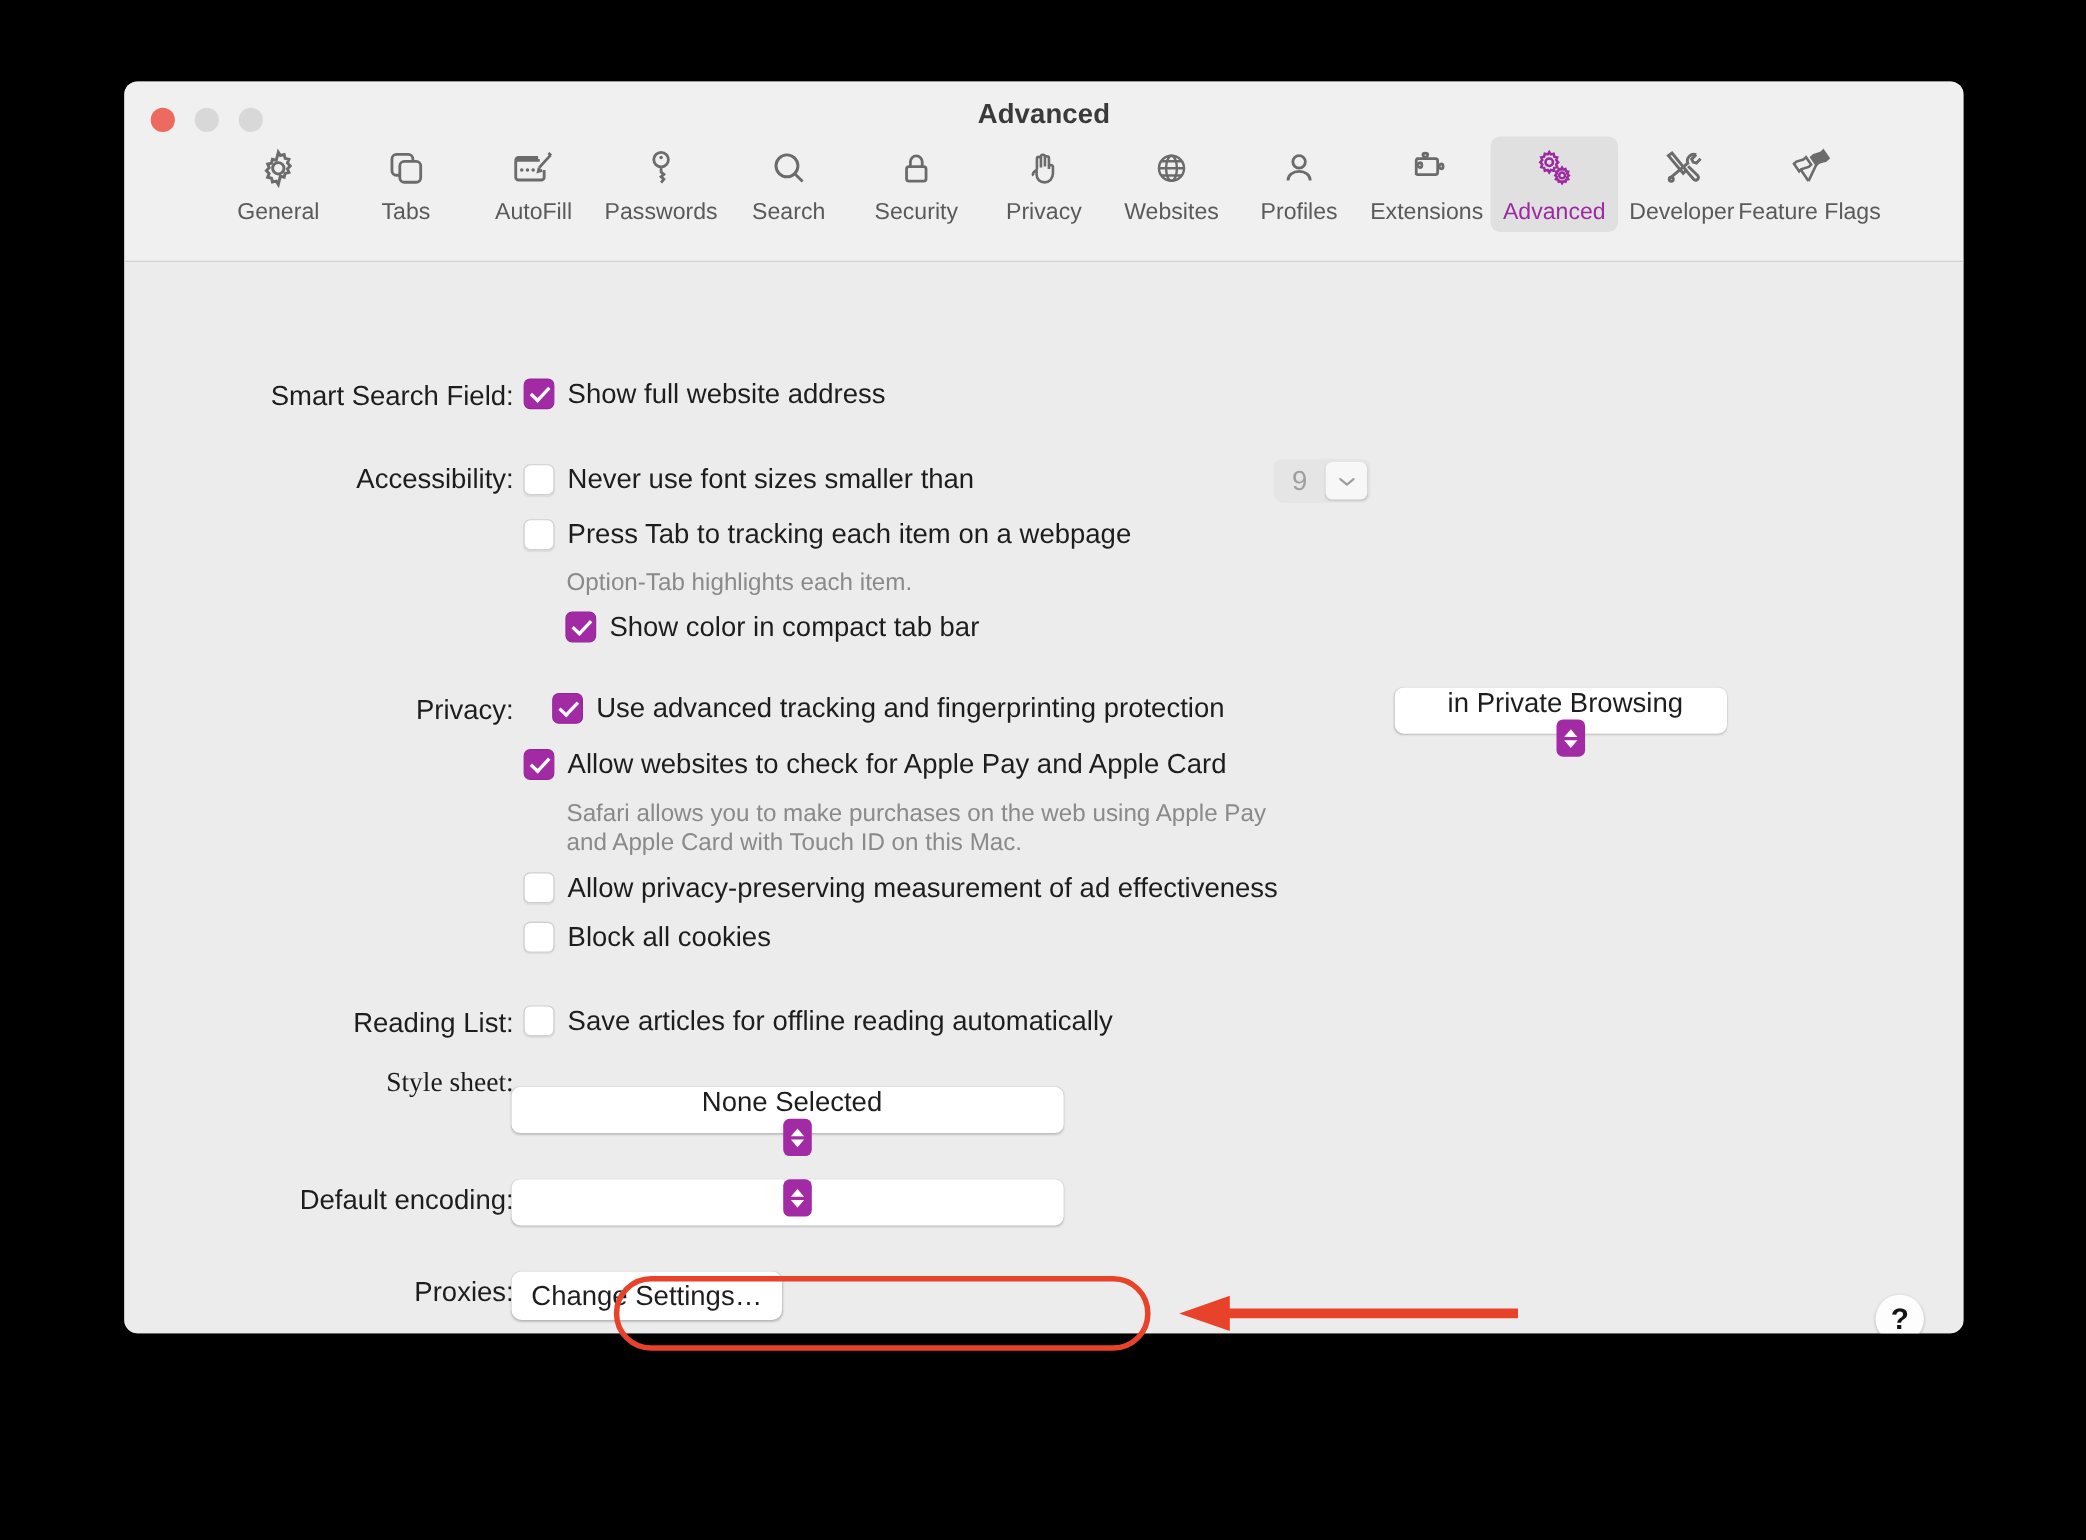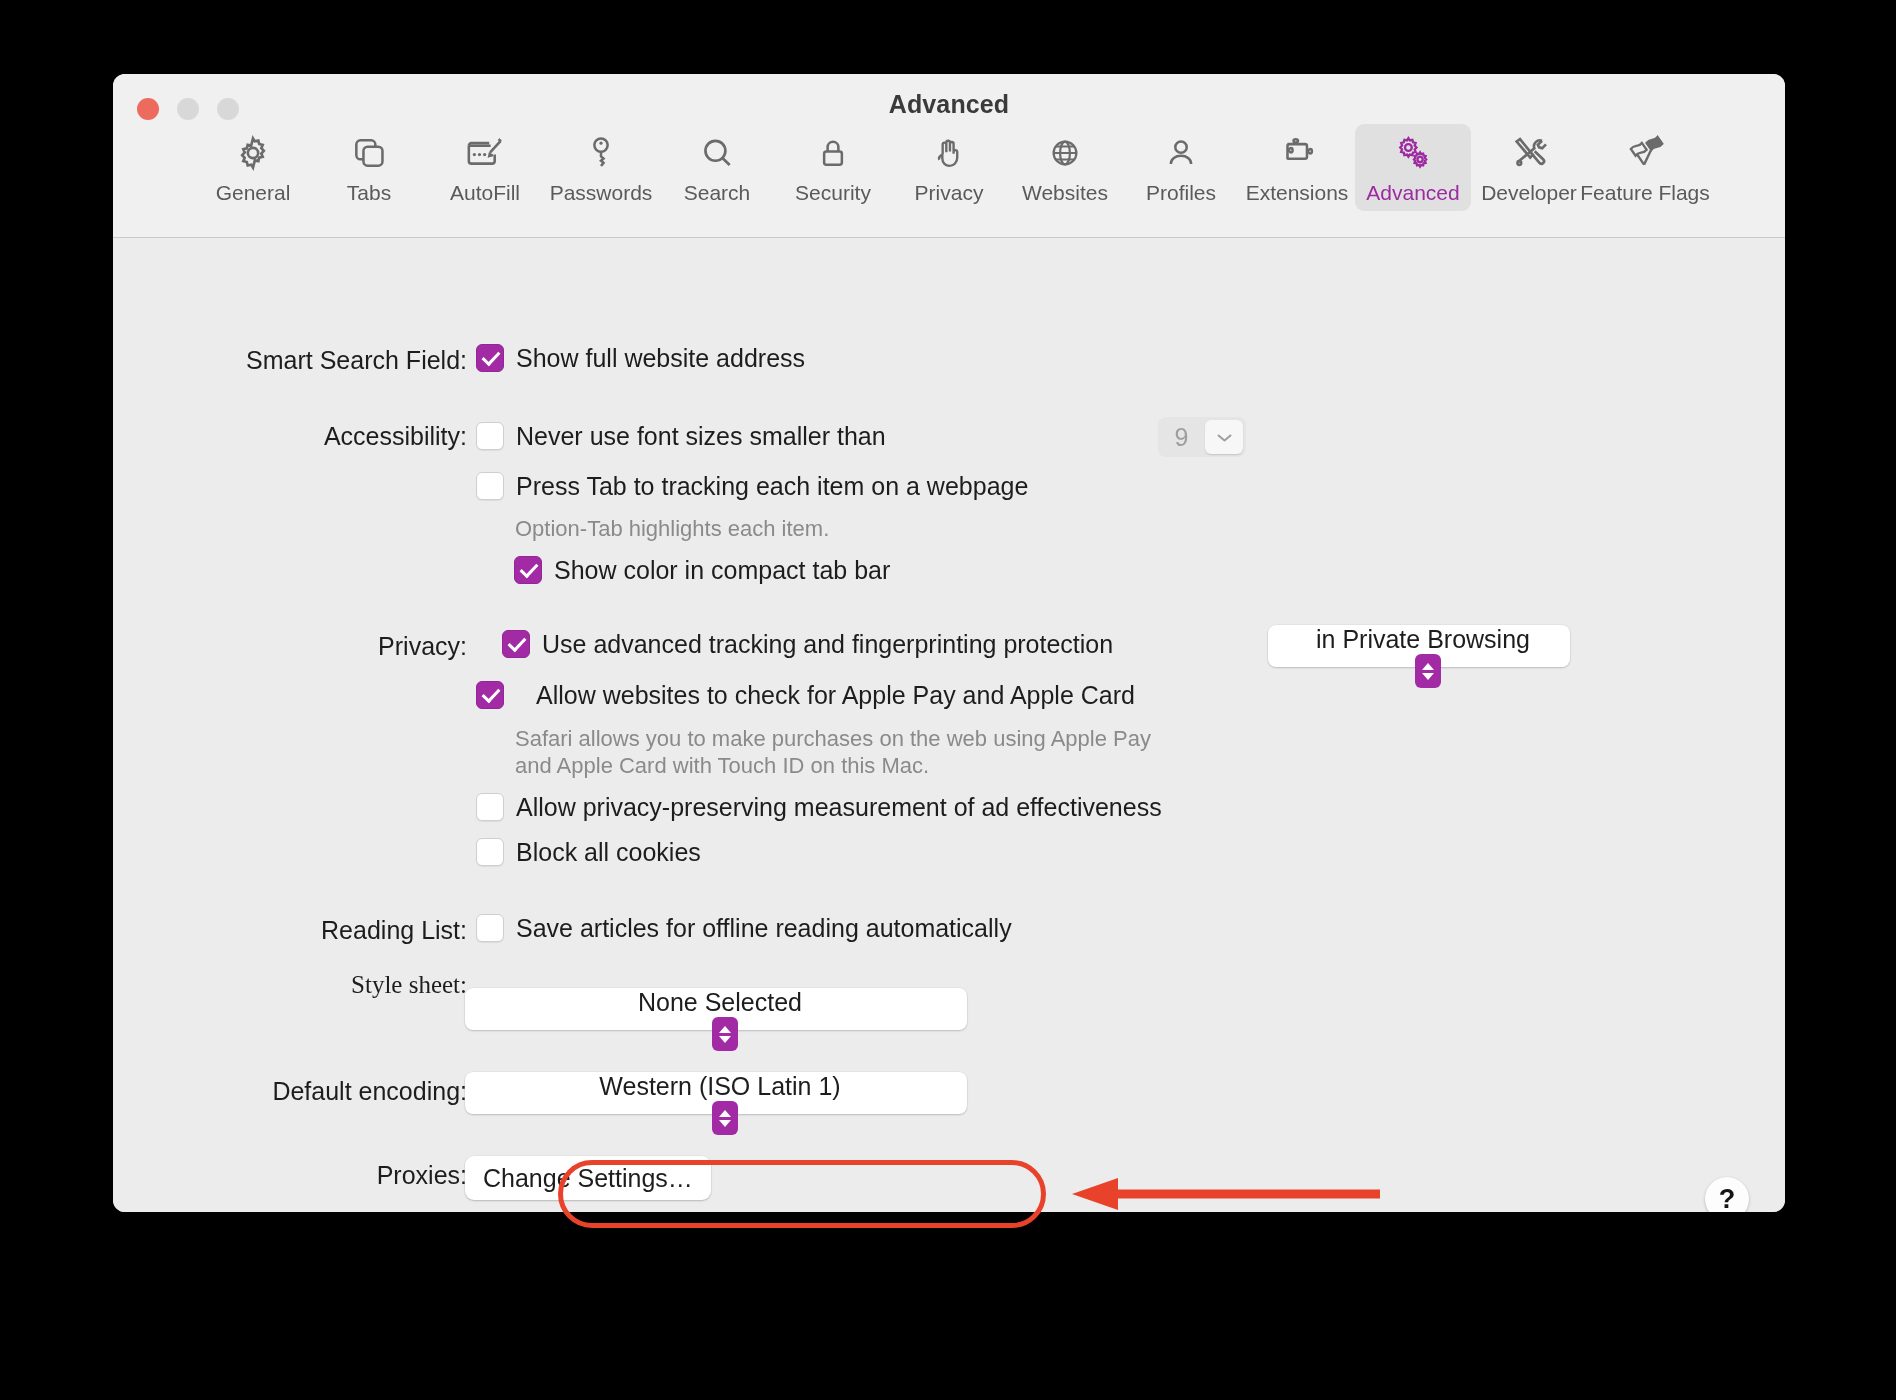--- a/index.html
+++ b/index.html
@@ -494,21 +494,21 @@
       <div class="cb-label">Use advanced tracking and fingerprinting protection</div>
     </div>
     <div class="popup" style="left:1155px; top:387px; width:302px;">
       <div class="ptext">in Private Browsing</div>
       <div class="stepper">
         <div class="chev up"></div>
           <div class="chev down"></div>
       </div>
     </div>
 
-    <div class="cb-row" style="left:363px; top:443px;gap:20px;">
+    <div class="cb-row" style="left:363px; top:443px;">
       <div class="cb on"></div>
       <div class="cb-label">Allow websites to check for Apple Pay and Apple Card</div>
     </div>
     <div class="hint" style="left:402px; top:487px;">Safari allows you to make purchases on the web using Apple Pay
 and Apple Card with Touch ID on this Mac.</div>
 
     <div class="cb-row" style="left:363px; top:555px;">
       <div class="cb off"></div>
       <div class="cb-label">Allow privacy-preserving measurement of ad effectiveness</div>
     </div>
@@ -527,21 +527,20 @@
     <div class="popup" style="left:352px; top:750px; width:502px;">
       <div class="ptext">None Selected</div>
       <div class="stepper">
         <div class="chev up"></div>
           <div class="chev down"></div>
       </div>
     </div>
 
     <div class="row-label" style="right:1318px; top:839px;">Default encoding:</div>
     <div class="popup" style="left:352px; top:834px; width:502px;">
-      <div class="ptext">Western (ISO Latin 1)</div>
       <div class="stepper">
         <div class="chev up"></div>
           <div class="chev down"></div>
       </div>
     </div>
 
     <div class="row-label" style="right:1318px; top:923px;">Proxies:</div>
     <div class="pushbtn" style="left:352px; top:918px;">Change Settings…</div>
 
     <div class="cb-row" style="left:363px; top:1005px;">

